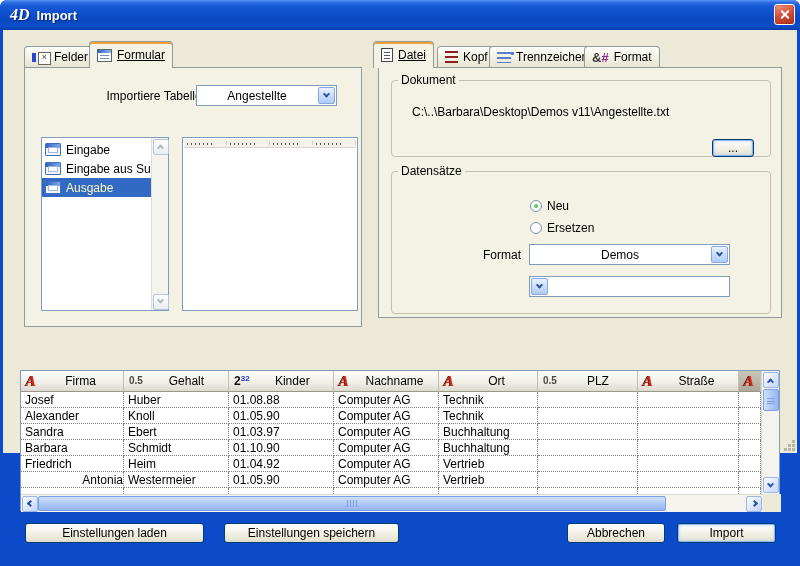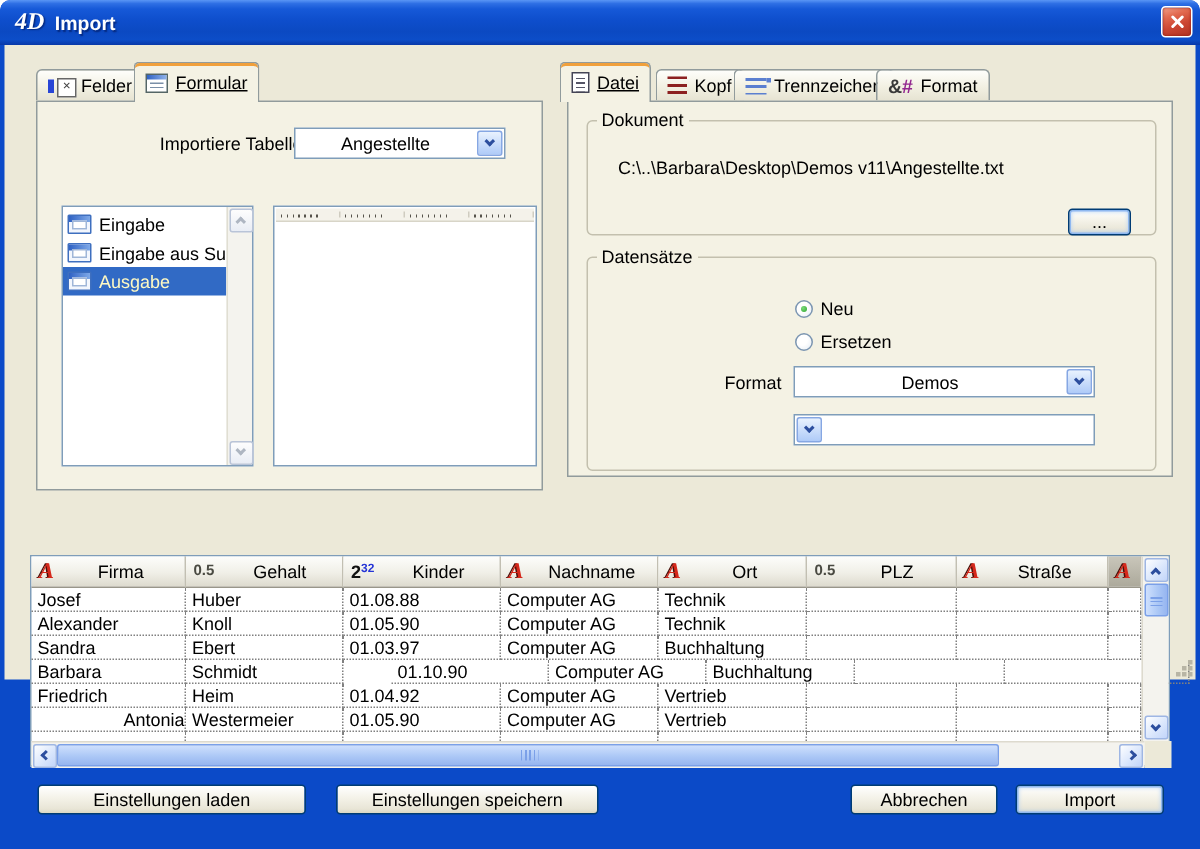--- a/index.html
+++ b/index.html
@@ -360,21 +360,21 @@
             <div class="td" style="width: 105px;">01.03.97</div>
             <div class="td" style="width: 105px;">Computer AG</div>
             <div class="td" style="width: 99px;">Buchhaltung</div>
             <div class="td" style="width: 100px;"></div>
             <div class="td" style="width: 101px;"></div>
             <div class="td" style="width: 22px;"></div>
           </div>
           <div class="tr">
             <div class="td" style="width: 103px;">Barbara</div>
             <div class="td" style="width: 105px;">Schmidt</div>
-            <div class="td" style="width: 105px; margin-left: 32px;">01.10.90</div>
+            <div class="td" style="width: 105px;">01.10.90</div>
             <div class="td" style="width: 105px;">Computer AG</div>
             <div class="td" style="width: 99px;">Buchhaltung</div>
             <div class="td" style="width: 100px;"></div>
             <div class="td" style="width: 101px;"></div>
             <div class="td" style="width: 22px;"></div>
           </div>
           <div class="tr">
             <div class="td" style="width: 103px;">Friedrich</div>
             <div class="td" style="width: 105px;">Heim</div>
             <div class="td" style="width: 105px;">01.04.92</div>

